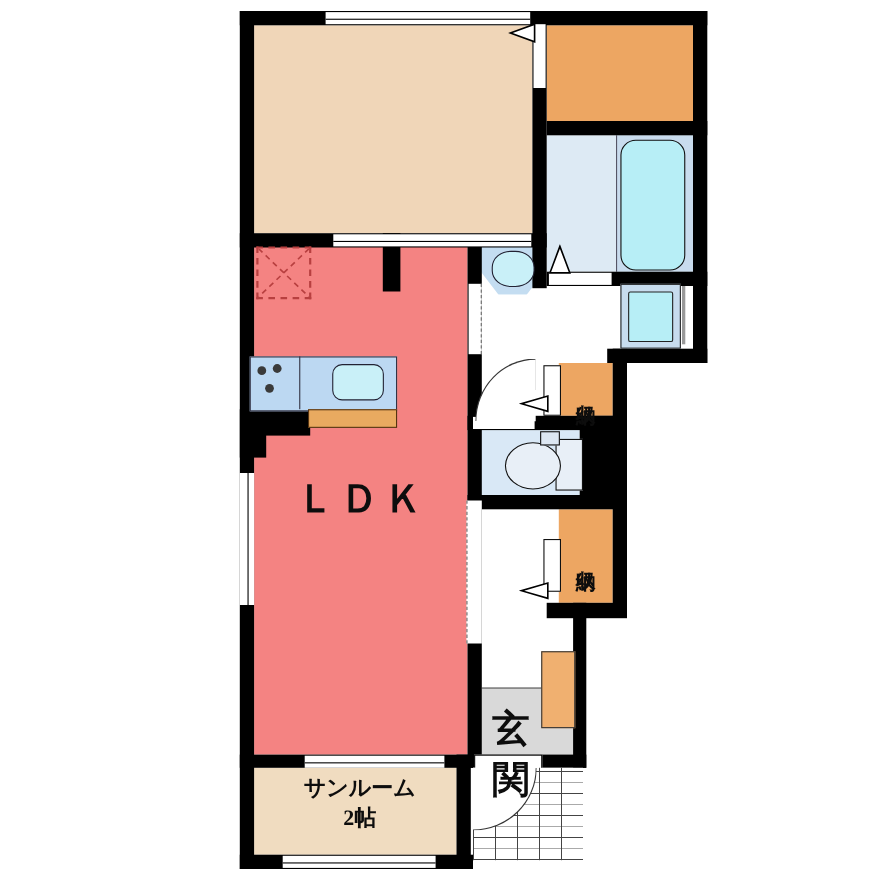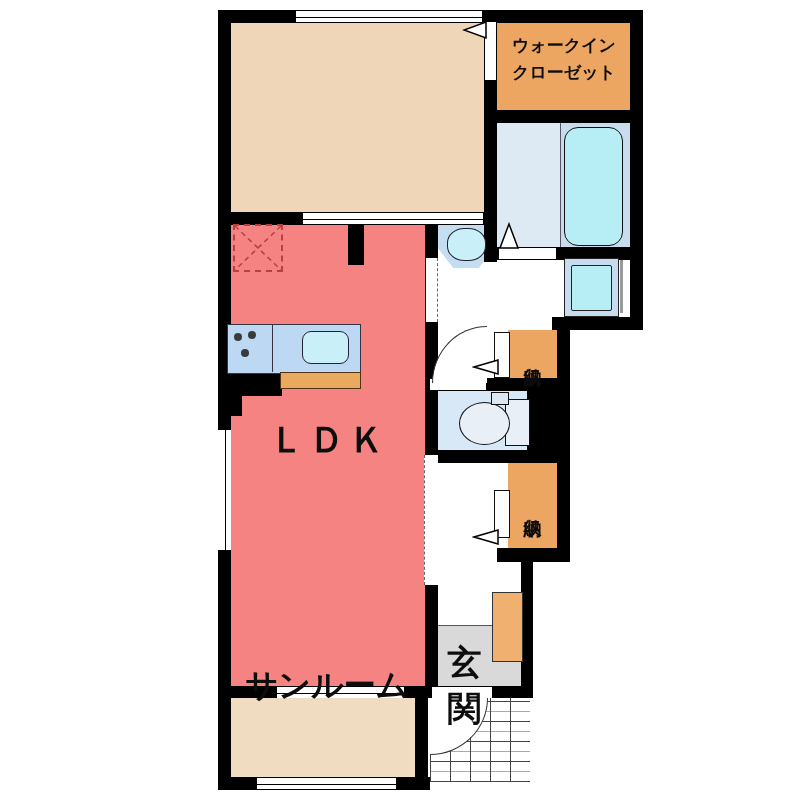--- a/index.html
+++ b/index.html
@@ -117,27 +117,24 @@
   <svg class="abs" style="left:498px;top:222px;" width="22" height="28">
     <polygon points="11,2 2,26 20,26" fill="#fff" stroke="#000" stroke-width="1.5"></polygon>
   </svg>
   <svg class="abs" style="left:472px;top:358px;" width="28" height="18">
     <polygon points="26,2 26,16 2,9" fill="#fff" stroke="#000" stroke-width="1.5"></polygon>
   </svg>
   <svg class="abs" style="left:472px;top:528px;" width="28" height="18">
     <polygon points="26,2 26,16 2,9" fill="#fff" stroke="#000" stroke-width="1.5"></polygon>
   </svg>
 
-  <div class="lbl" style="left:498px;top:32px;width:132px;font-size:17px;line-height:1.6;">
-    <div>ウォークイン</div>
-    <div>クローゼット</div>
-  </div>
-  <div class="lbl" style="left:234px;top:416px;width:190px;">
+  <div class="lbl" style="left:234px;top:429px;width:190px;">
     <div style="font-size:36px;letter-spacing:4px;">ＬＤＫ</div>
   </div>
-  <div class="lbl" style="left:237px;top:664px;width:180px;font-size:32px;line-height:1.35;font-family:Liberation Serif, serif;">
+  <div class="lbl" style="left:237px;top:704px;width:180px;font-size:20px;line-height:1.35;font-family:Liberation Serif, serif;">
     <div>サンルーム</div>
+    <div>2帖</div>
   </div>
   <div class="lbl vtxt" style="left:508px;top:332px;width:49px;height:46px;font-size:18px;display:flex;align-items:center;justify-content:center;">収納</div>
   <div class="lbl vtxt" style="left:508px;top:468px;width:49px;height:76px;font-size:18px;display:flex;align-items:center;justify-content:center;">収納</div>
   <div class="lbl" style="left:434px;top:640px;width:62px;font-size:34px;letter-spacing:1px;">玄関</div>
 
 </div>
 
 </body></html>

